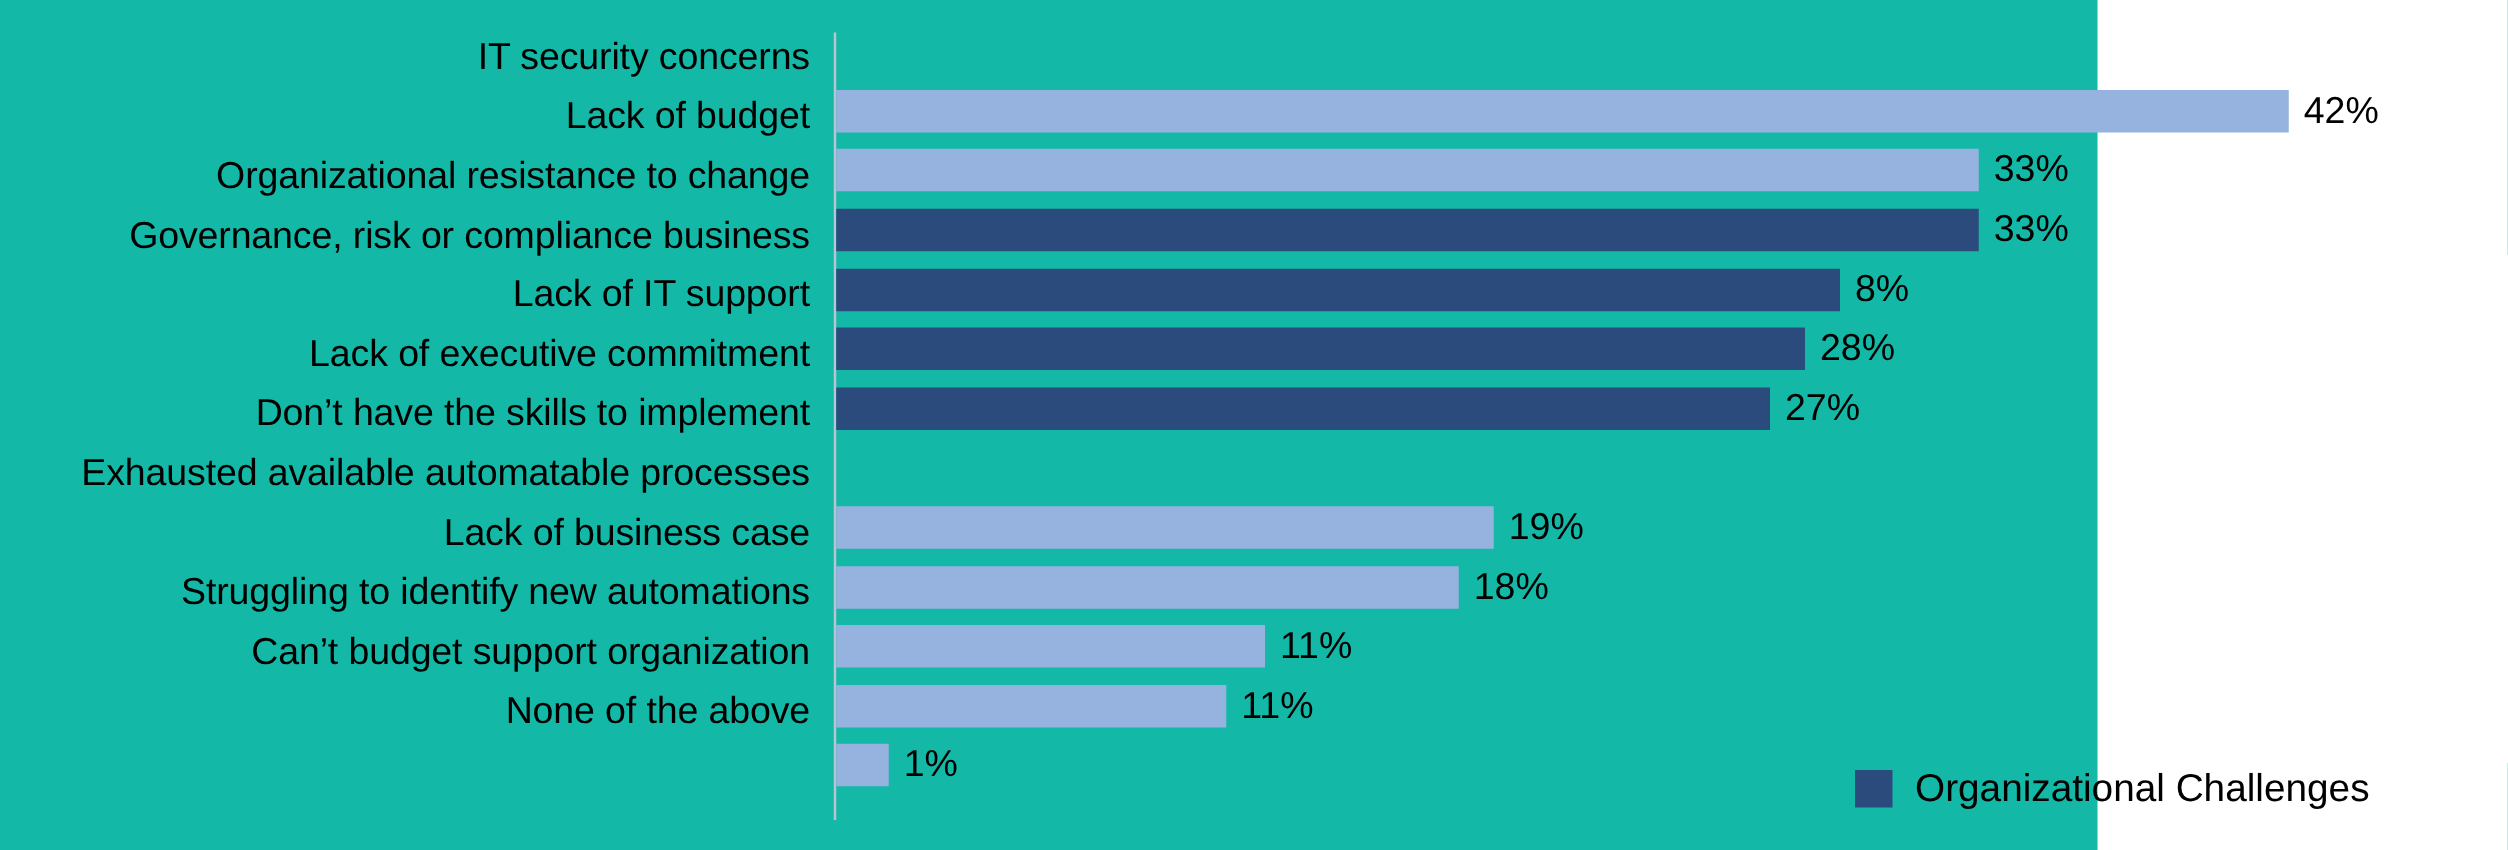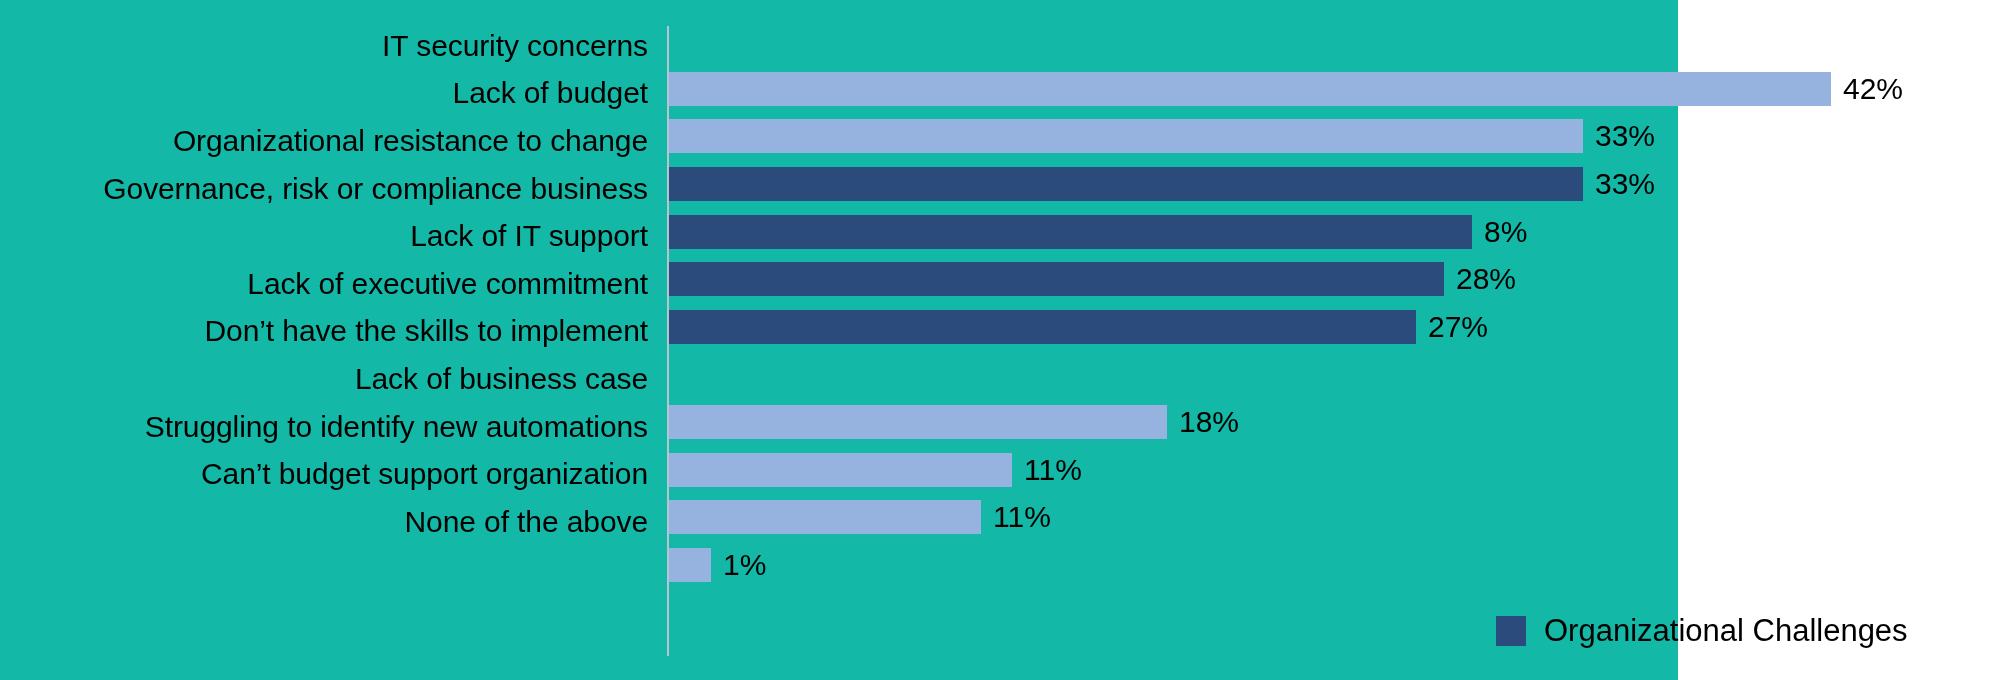--- a/index.html
+++ b/index.html
@@ -79,21 +79,20 @@
     margin-left: 12px;
     white-space: nowrap;
   }
   
   .legend {
     position: absolute;
     left: 1484px;
     top: 614px;
     display: flex;
     align-items: center;
-    margin-left: 12px;
   }
   .legend-swatch {
     width: 30px;
     height: 30px;
     background: #2a4b7c;
     flex: 0 0 auto;
   }
   .legend-label {
     font-size: 31px;
     line-height: 34px;
@@ -151,20 +150,27 @@
           <div class="cat-label">Lack of executive commitment</div>
           <div class="bar-wrap">
             <div class="bar" style="width: 747px; background: rgb(42, 75, 124);"></div>
             <span class="bar-value">27%</span>
           </div>
         </div>
         <div class="row">
           <div class="cat-label">Don’t have the skills to implement</div>
         </div>
         <div class="row">
+          <div class="cat-label">Exhausted available automatable processes</div>
+          <div class="bar-wrap">
+            <div class="bar" style="width: 526px; background: rgb(149, 179, 222);"></div>
+            <span class="bar-value">19%</span>
+          </div>
+        </div>
+        <div class="row">
           <div class="cat-label">Lack of business case</div>
           <div class="bar-wrap">
             <div class="bar" style="width: 498px; background: rgb(149, 179, 222);"></div>
             <span class="bar-value">18%</span>
           </div>
         </div>
         <div class="row">
           <div class="cat-label">Struggling to identify new automations</div>
           <div class="bar-wrap">
             <div class="bar" style="width: 343px; background: rgb(149, 179, 222);"></div>

